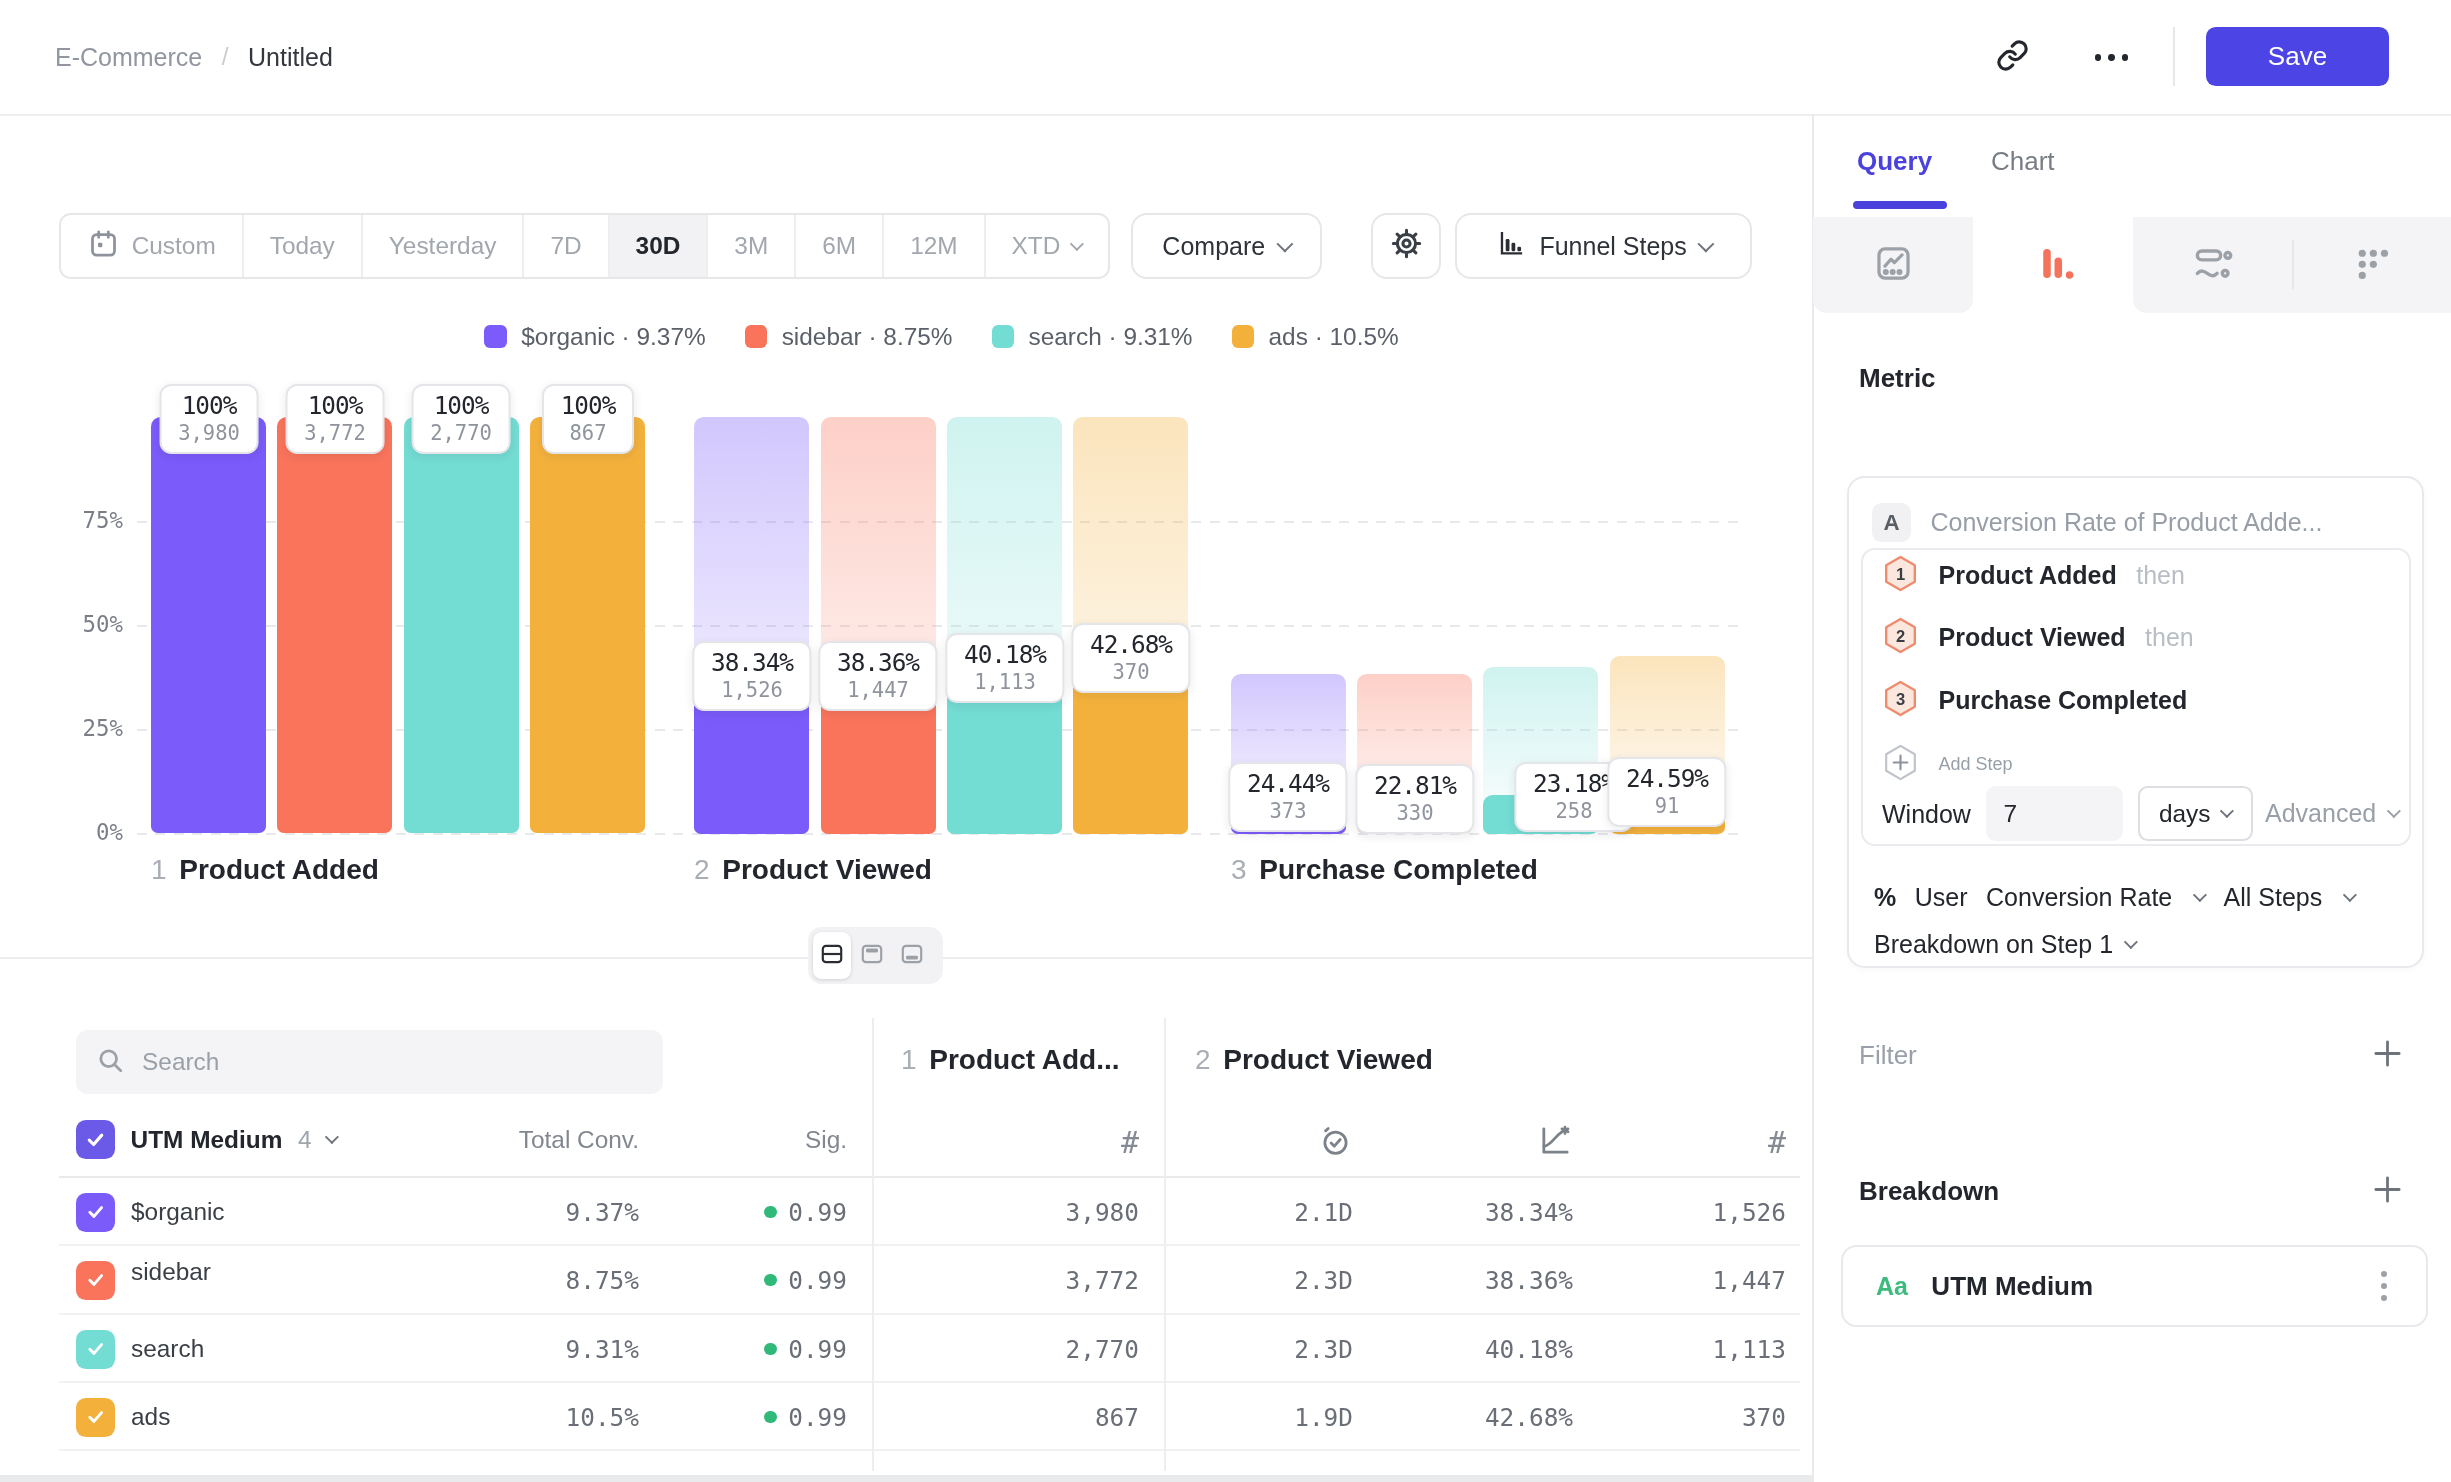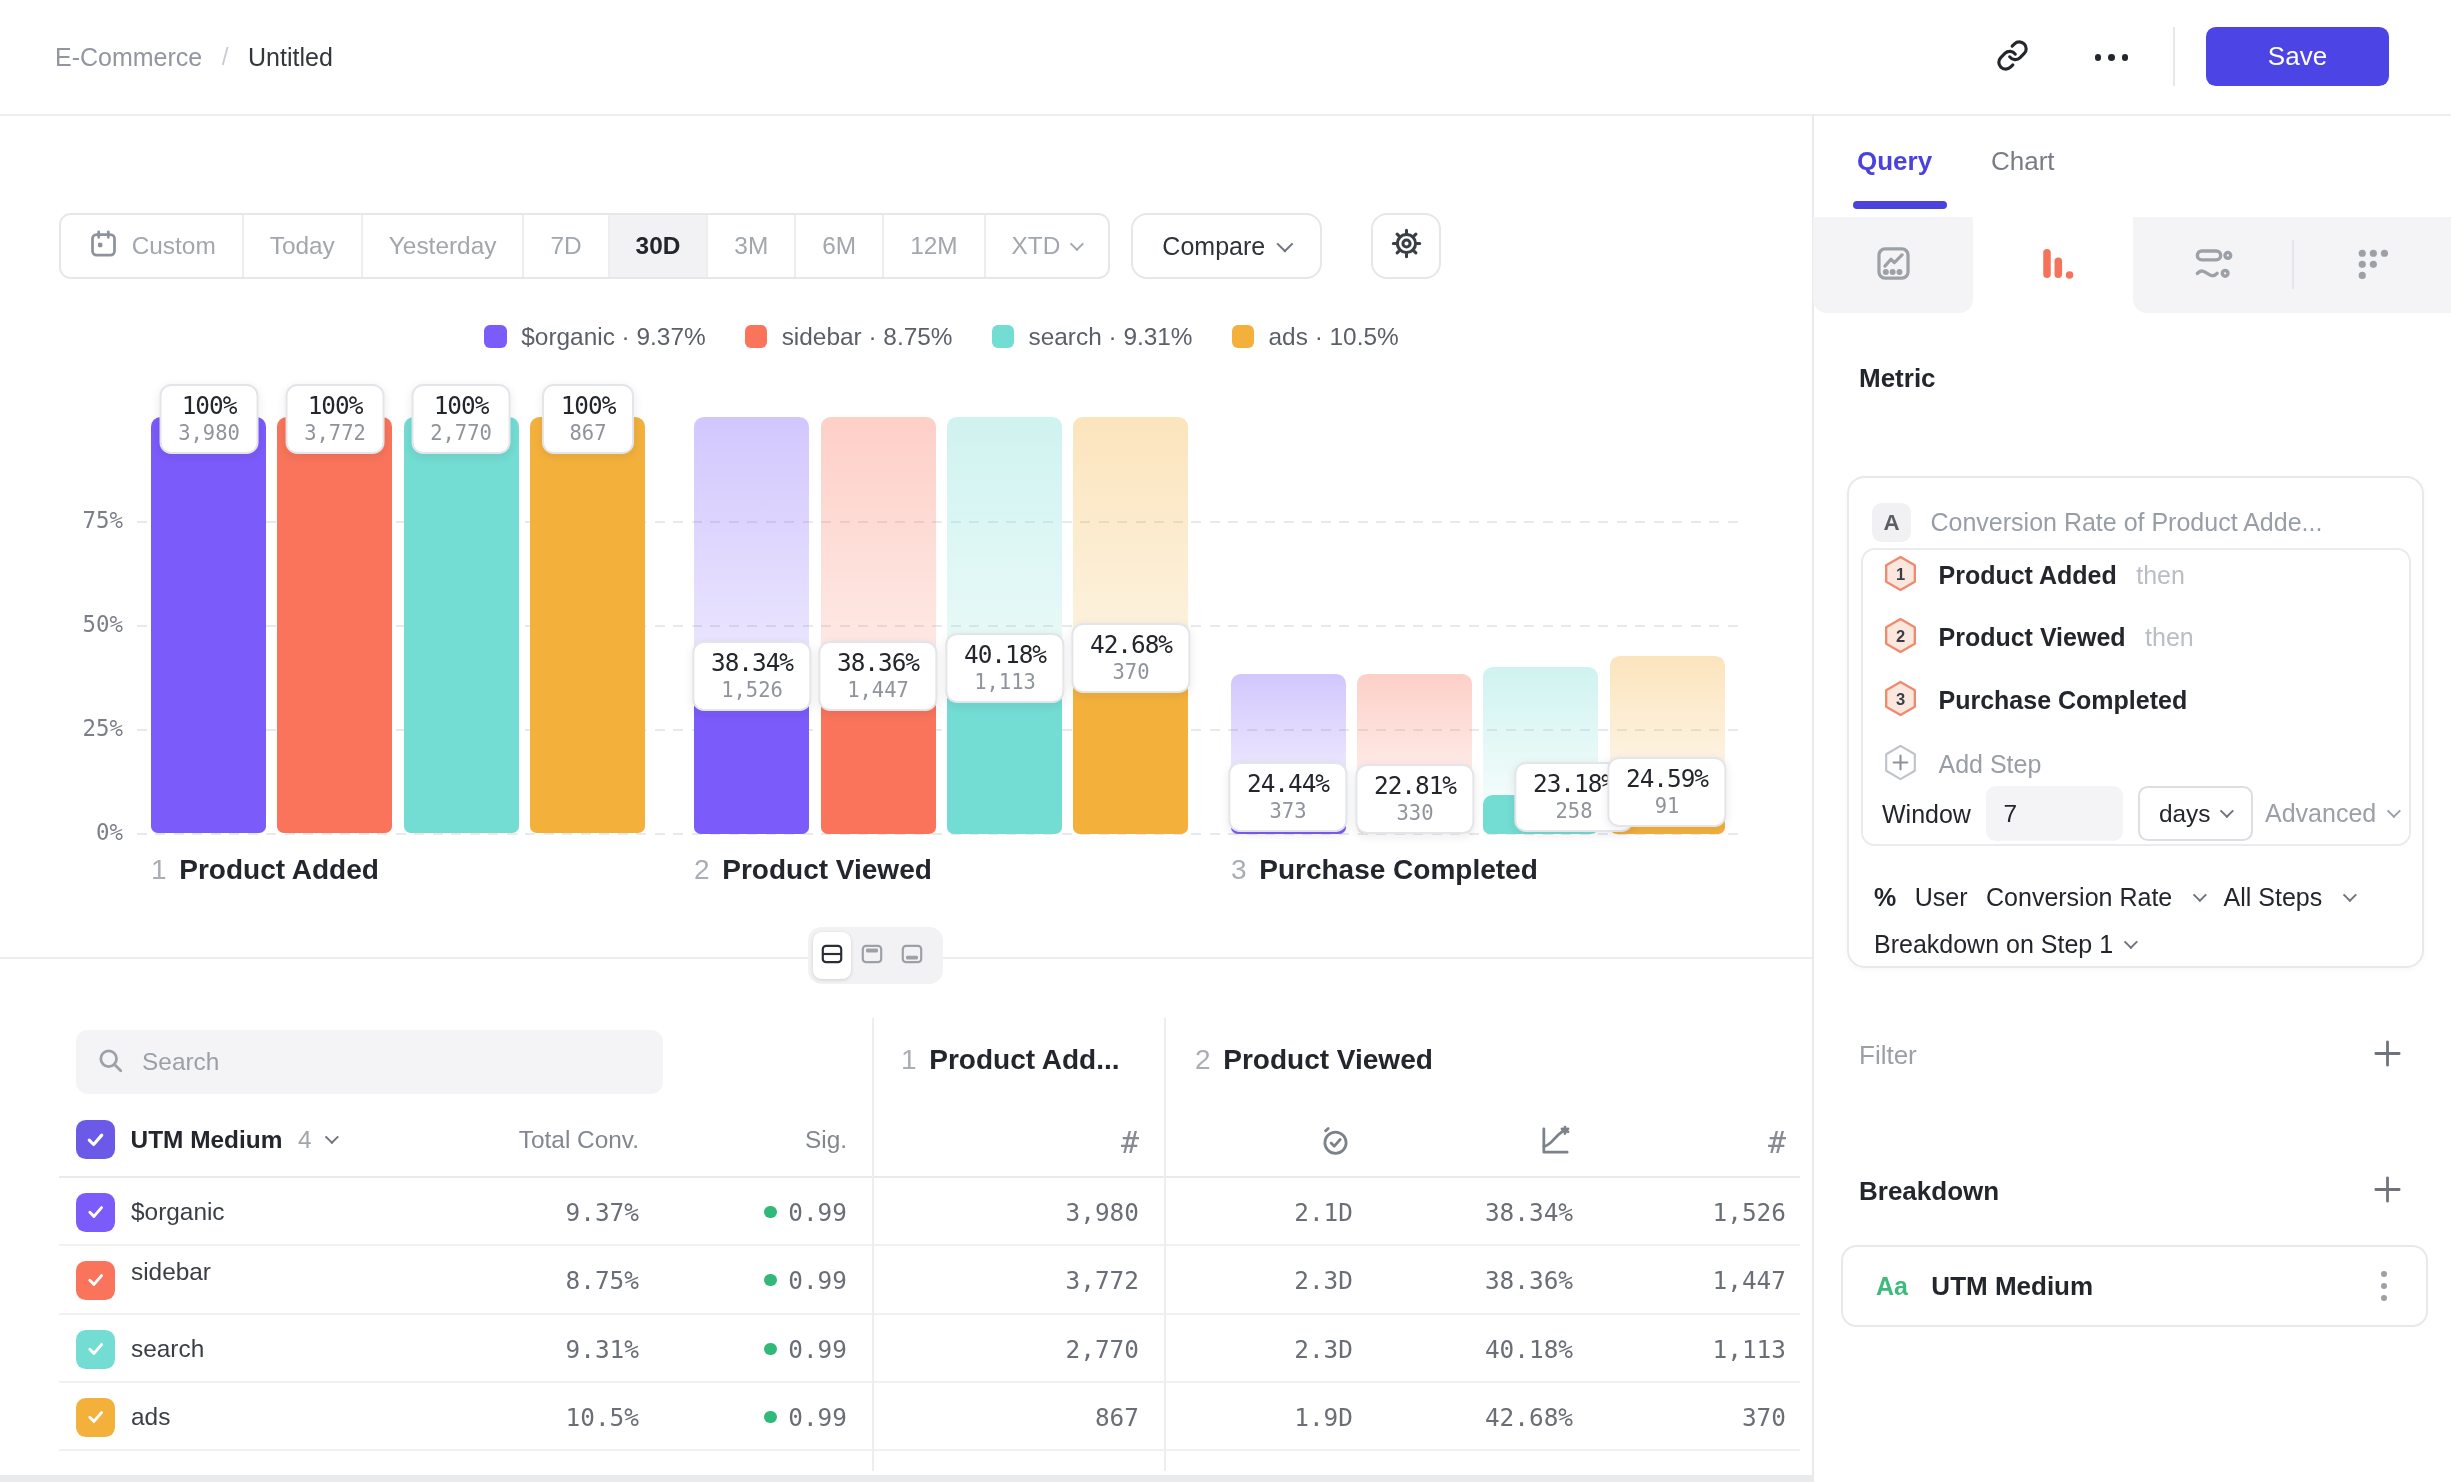--- a/index.html
+++ b/index.html
@@ -87,21 +87,21 @@
   .icontab{position:absolute;top:217px;height:96px;width:160px;display:flex;align-items:center;justify-content:center;cursor:pointer;}
   .panel-h{font-size:26px;font-weight:700;color:#23262C;}
   .card{position:absolute;background:#fff;border:2px solid #E8E9EC;box-sizing:border-box;}
   .metric-card{left:1847px;top:476px;width:577px;height:492px;border-radius:17.6px;box-shadow:0 2px 5.9px rgba(0,0,0,.03);}
   .inner-card{left:1861px;top:548px;width:550px;height:298px;border-radius:13.7px;border-color:#EAEBEF;}
   .a-badge{width:39px;height:39px;border-radius:9.8px;background:#F1F1F3;display:flex;align-items:center;justify-content:center;font-size:22.4px;font-weight:600;color:#5A5F66;}
   .metric-title{font-size:25px;color:#989EA7;cursor:text;}
   .mstep{position:absolute;left:1882px;display:flex;align-items:center;gap:19.5px;height:43px;cursor:pointer;}
   .mstep .name{font-size:25px;font-weight:600;color:#23262C;}
   .mstep .suf{font-size:25px;color:#B9BEC5;}
-  .mstep .addlbl{font-size:25px;color:#989EA7;}
+  .mstep .addlbl{font-size:18px;color:#989EA7;}
   .win-label{font-size:25px;color:#23262C;}
   .win-input{position:absolute;left:1986px;top:786px;width:137px;height:55px;background:#F4F4F6;border:none;border-radius:9.8px;font-size:24.4px;color:#23262C;padding:0 17.6px;box-sizing:border-box;outline:none;font-family:"Liberation Sans",sans-serif;}
   .win-select{left:2138px;top:786px;width:115px;height:55px;border:2px solid #DCDEE2;border-radius:9.8px;background:#fff;display:flex;align-items:center;justify-content:center;gap:11.7px;font-size:24.4px;color:#23262C;cursor:pointer;box-sizing:border-box;}
   .advanced{left:2265px;top:786px;height:55px;display:flex;align-items:center;gap:12.7px;font-size:25px;color:#9AA0A8;cursor:pointer;}
   .measure-row{left:1874px;top:876px;height:43px;display:flex;align-items:center;gap:18.5px;font-size:25px;color:#23262C;}
   .measure-row .b{font-weight:600;}
   .measure-row .dd{display:flex;align-items:center;gap:23px;cursor:pointer;font-weight:500;}
   .bdon-row{left:1874px;top:923px;height:43px;display:flex;align-items:center;gap:12.7px;font-size:25px;font-weight:500;color:#23262C;cursor:pointer;}
   .plus{position:absolute;left:2370px;width:35px;height:35px;cursor:pointer;}
   .bd-card{left:1841px;top:1245px;width:587px;height:82px;border-radius:15.6px;display:flex;align-items:center;padding:0 33px;box-sizing:border-box;gap:23.4px;cursor:pointer;}
@@ -178,20 +178,32 @@
   </div>
   <div class="abs toolbtn gear-btn">
     <span>
       <svg width="33" height="33" viewBox="0 0 24 24" fill="none" stroke="#3A3F46" stroke-width="2.2" stroke-linecap="round">
           <circle cx="12" cy="12" r="6.6"></circle>
           <circle cx="12" cy="12" r="2.6"></circle>
           <path d="M19 12h2.6M16.95 16.95l1.85 1.85M12 19v2.6M7.05 16.95l-1.85 1.85M5 12H2.4M7.05 7.05L5.2 5.2M12 5V2.4M16.95 7.05l1.85-1.85"></path>
         </svg>
     </span>
   </div>
+  <div class="abs toolbtn funnelsteps-btn">
+    <span>
+      <svg width="31" height="31" viewBox="0 0 24 24" fill="#2A2E34">
+          <path d="M4.5 3v17.5H21v-1.8H6.3V3z"></path>
+          <rect x="8.3" y="8.5" width="2.9" height="9.5" rx="1"></rect>
+          <rect x="12.8" y="11.5" width="2.9" height="6.5" rx="1"></rect>
+          <rect x="17.3" y="14.5" width="2.9" height="3.5" rx="1"></rect>
+        </svg>
+    </span>
+    <span>Funnel Steps</span>
+    <span class="chev"></span>
+  </div>
 
   <div class="abs legend" id="legend">
       <div class="lg-item">
         <div class="lg-sq" style="background: rgb(123, 91, 250);"></div>
         <div class="lg-txt">$organic · 9.37%</div>
       </div>
       <div class="lg-item">
         <div class="lg-sq" style="background: rgb(249, 116, 91);"></div>
         <div class="lg-txt">sidebar · 8.75%</div>
       </div>

